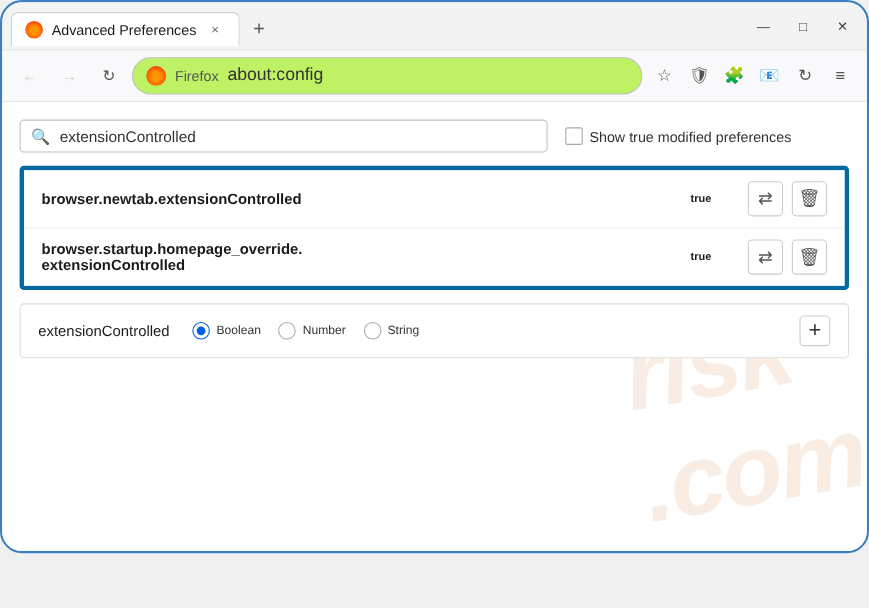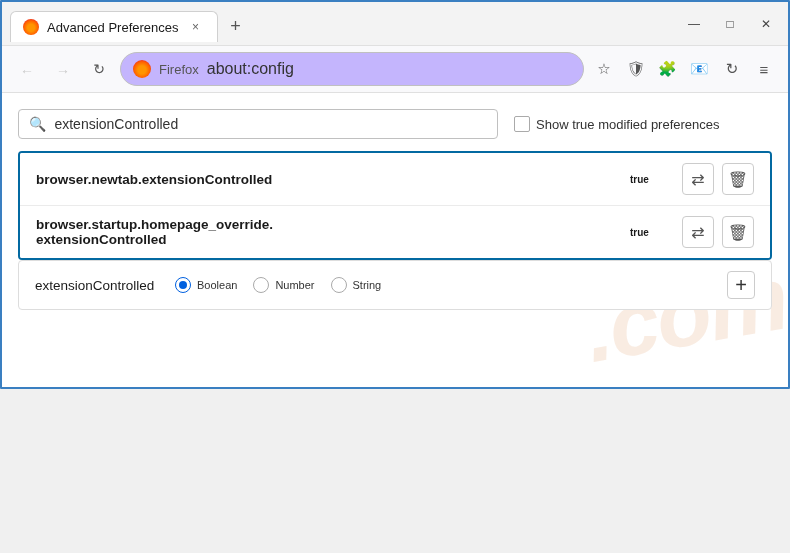--- a/index.html
+++ b/index.html
@@ -9,23 +9,23 @@
       width: 790px;
       height: 553px;
       overflow: hidden;
       display: flex;
       flex-direction: column;
     }
 
     
     .browser-window {
       width: 790px;
-      height: 389px;
+      height: 503px;
       border: 2px solid #3a7fc1;
-      border-radius: 1px;
+      border-radius: 20px;
       overflow: hidden;
       display: flex;
       flex-direction: column;
       background: #ffffff;
     }
 
     
     .title-bar {
       display: flex;
       align-items: center;
@@ -136,21 +136,21 @@
       font-size: 14px;
       border: none;
       background: none;
     }
     .nav-btn.disabled { color: #ccc; cursor: default; }
 
     .address-bar-container {
       flex: 1;
       display: flex;
       align-items: center;
-      background: #c4b5fd;
+      background: #bef264;
       border: 1px solid #c0c0c0;
       border-radius: 20px;
       padding: 4px 12px;
       gap: 8px;
       height: 34px;
     }
 
     .firefox-icon-small {
       width: 18px;
       height: 18px;
@@ -260,23 +260,24 @@
       width: 16px;
       height: 16px;
       border: 1px solid #aaa;
       border-radius: 2px;
       background: white;
       cursor: pointer;
     }
 
     
     .prefs-table {
-      border: 2px solid #0369a1;
+      border: 4px solid #0369a1;
       border-radius: 4px;
       overflow: hidden;
+      margin-bottom: 12px;
       position: relative;
       z-index: 1;
     }
 
     .pref-row {
       display: flex;
       align-items: center;
       padding: 10px 16px;
       border-bottom: 1px solid #ebebeb;
       background: white;

